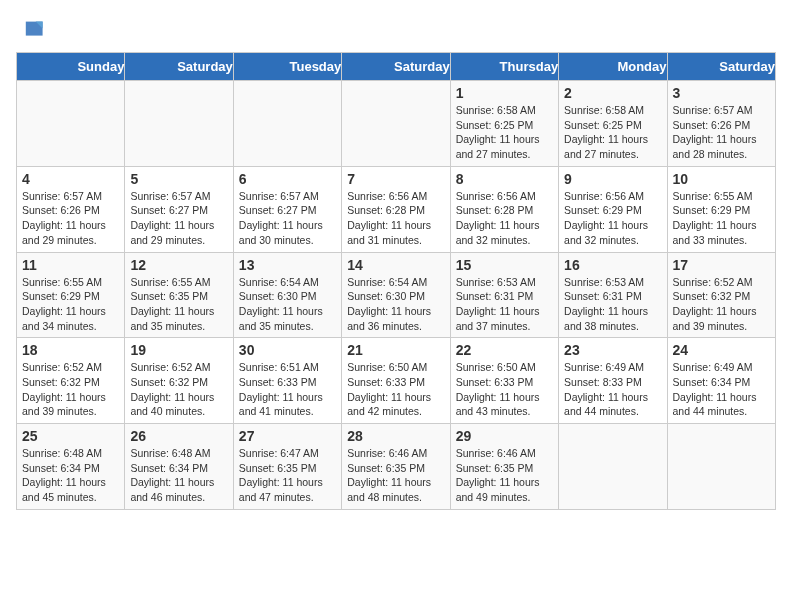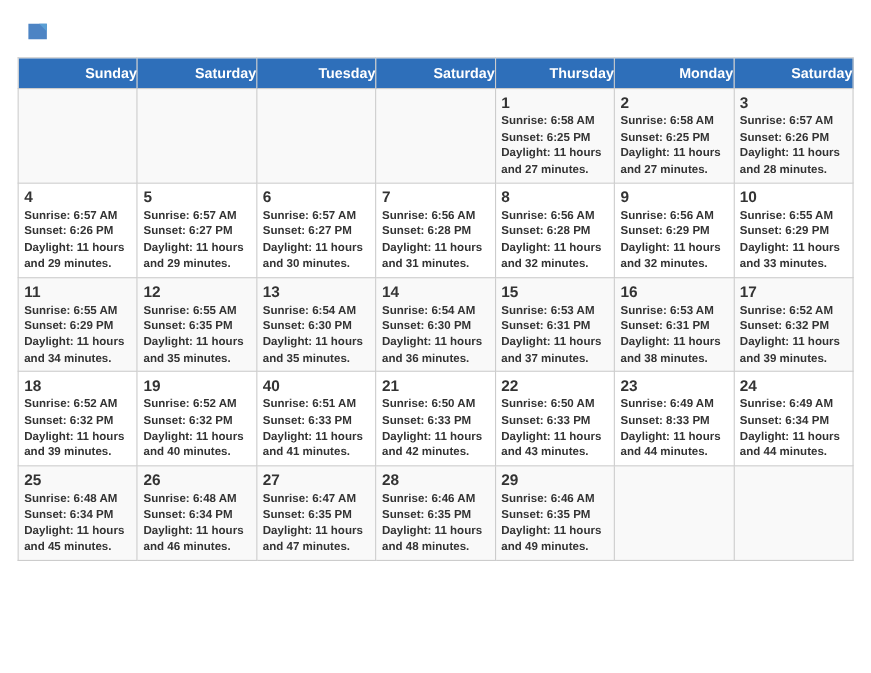--- a/index.html
+++ b/index.html
@@ -70,21 +70,20 @@
       font-size: 14px;
       font-weight: bold;
       color: #333;
       display: block;
       margin-bottom: 2px;
     }
     .cell-info {
       font-size: 10.5px;
       line-height: 1.4;
       color: #333;
-      font-weight: bold;
     }
     .empty-cell {
       background: #fff;
     }
     tbody tr:nth-child(odd) td {
       background-color: #f9f9f9;
     }
     tbody tr:nth-child(even) td {
       background-color: #fff;
     }
@@ -242,21 +241,21 @@
 Sunset: 6:32 PM
 Daylight: 11 hours and 39 minutes.</div>
         </td>
         <td>
           <span class="day-num">19</span>
           <div class="cell-info">Sunrise: 6:52 AM
 Sunset: 6:32 PM
 Daylight: 11 hours and 40 minutes.</div>
         </td>
         <td>
-          <span class="day-num">40</span>
+          <span class="day-num">30</span>
           <div class="cell-info">Sunrise: 6:51 AM
 Sunset: 6:33 PM
 Daylight: 11 hours and 41 minutes.</div>
         </td>
         <td>
           <span class="day-num">21</span>
           <div class="cell-info">Sunrise: 6:50 AM
 Sunset: 6:33 PM
 Daylight: 11 hours and 42 minutes.</div>
         </td>

